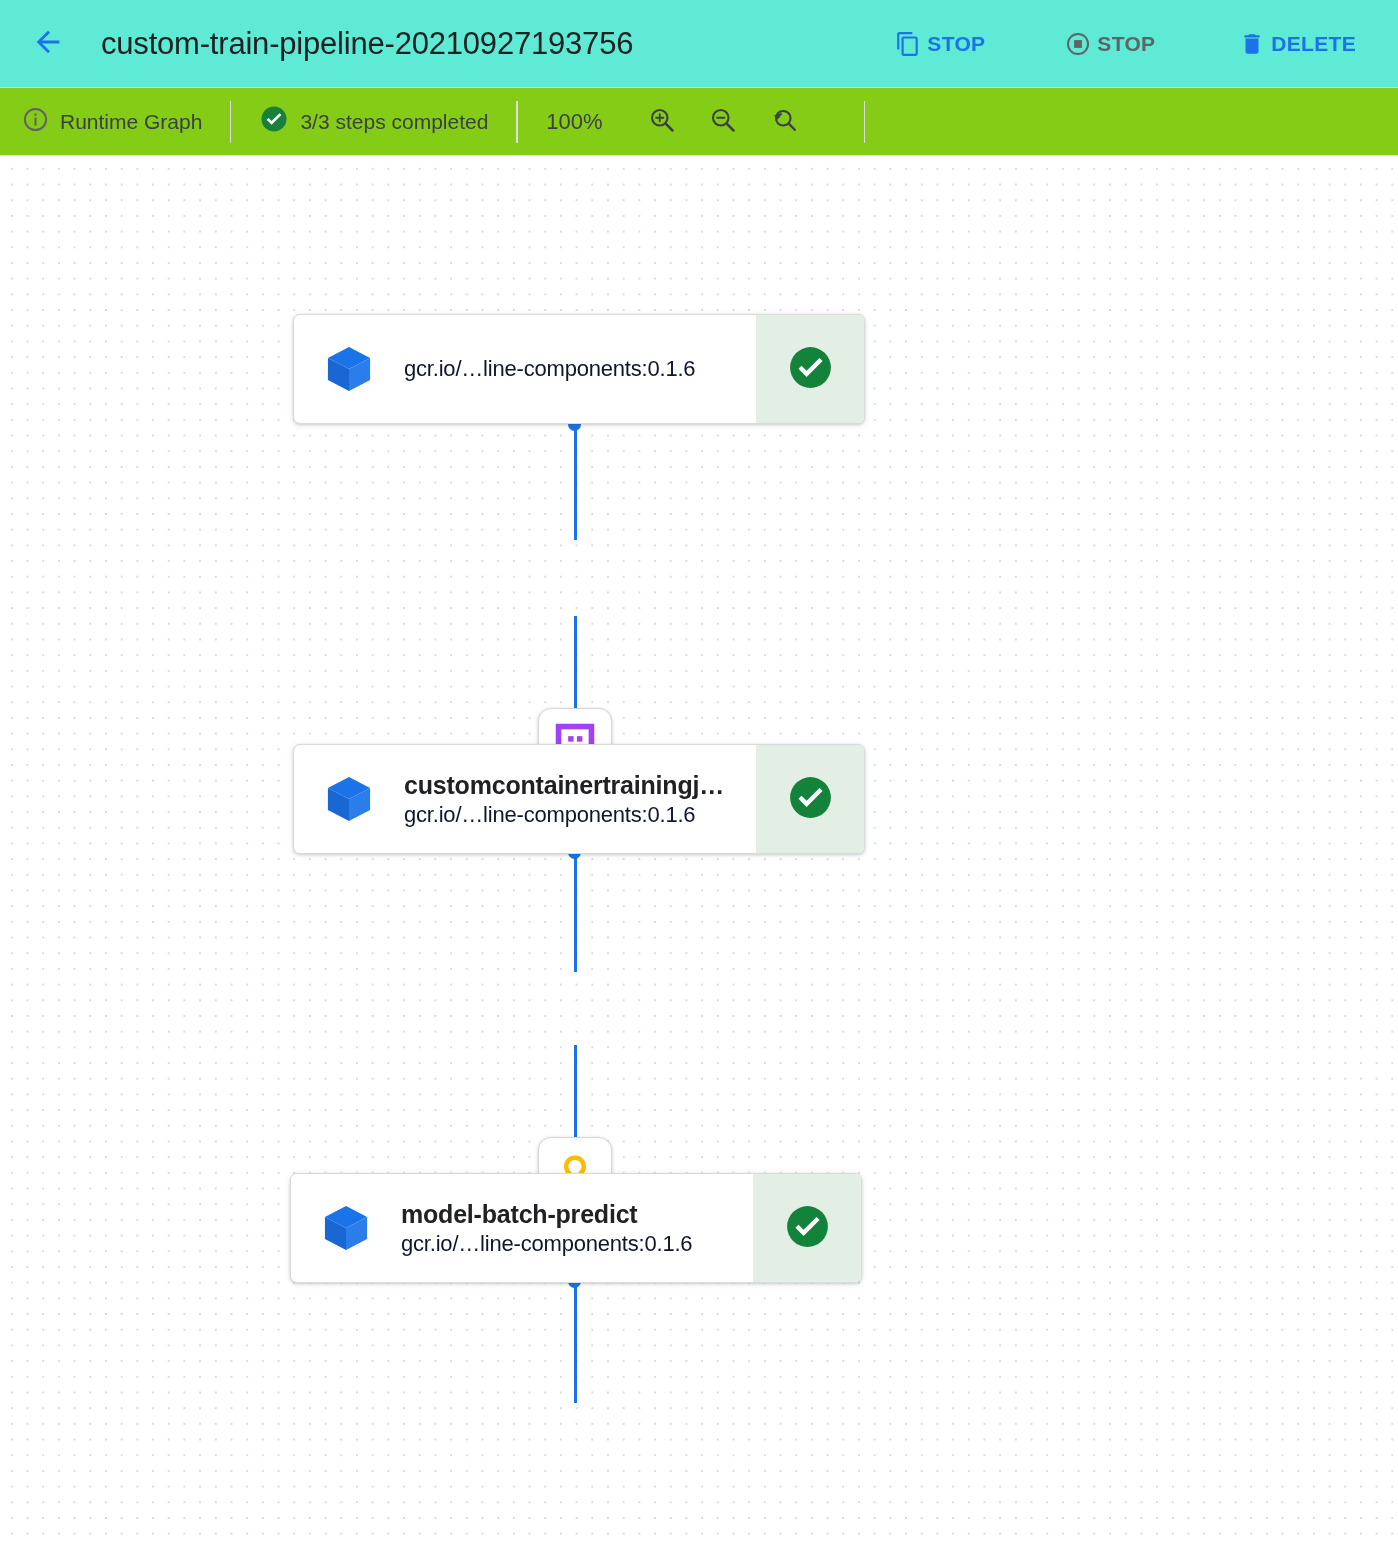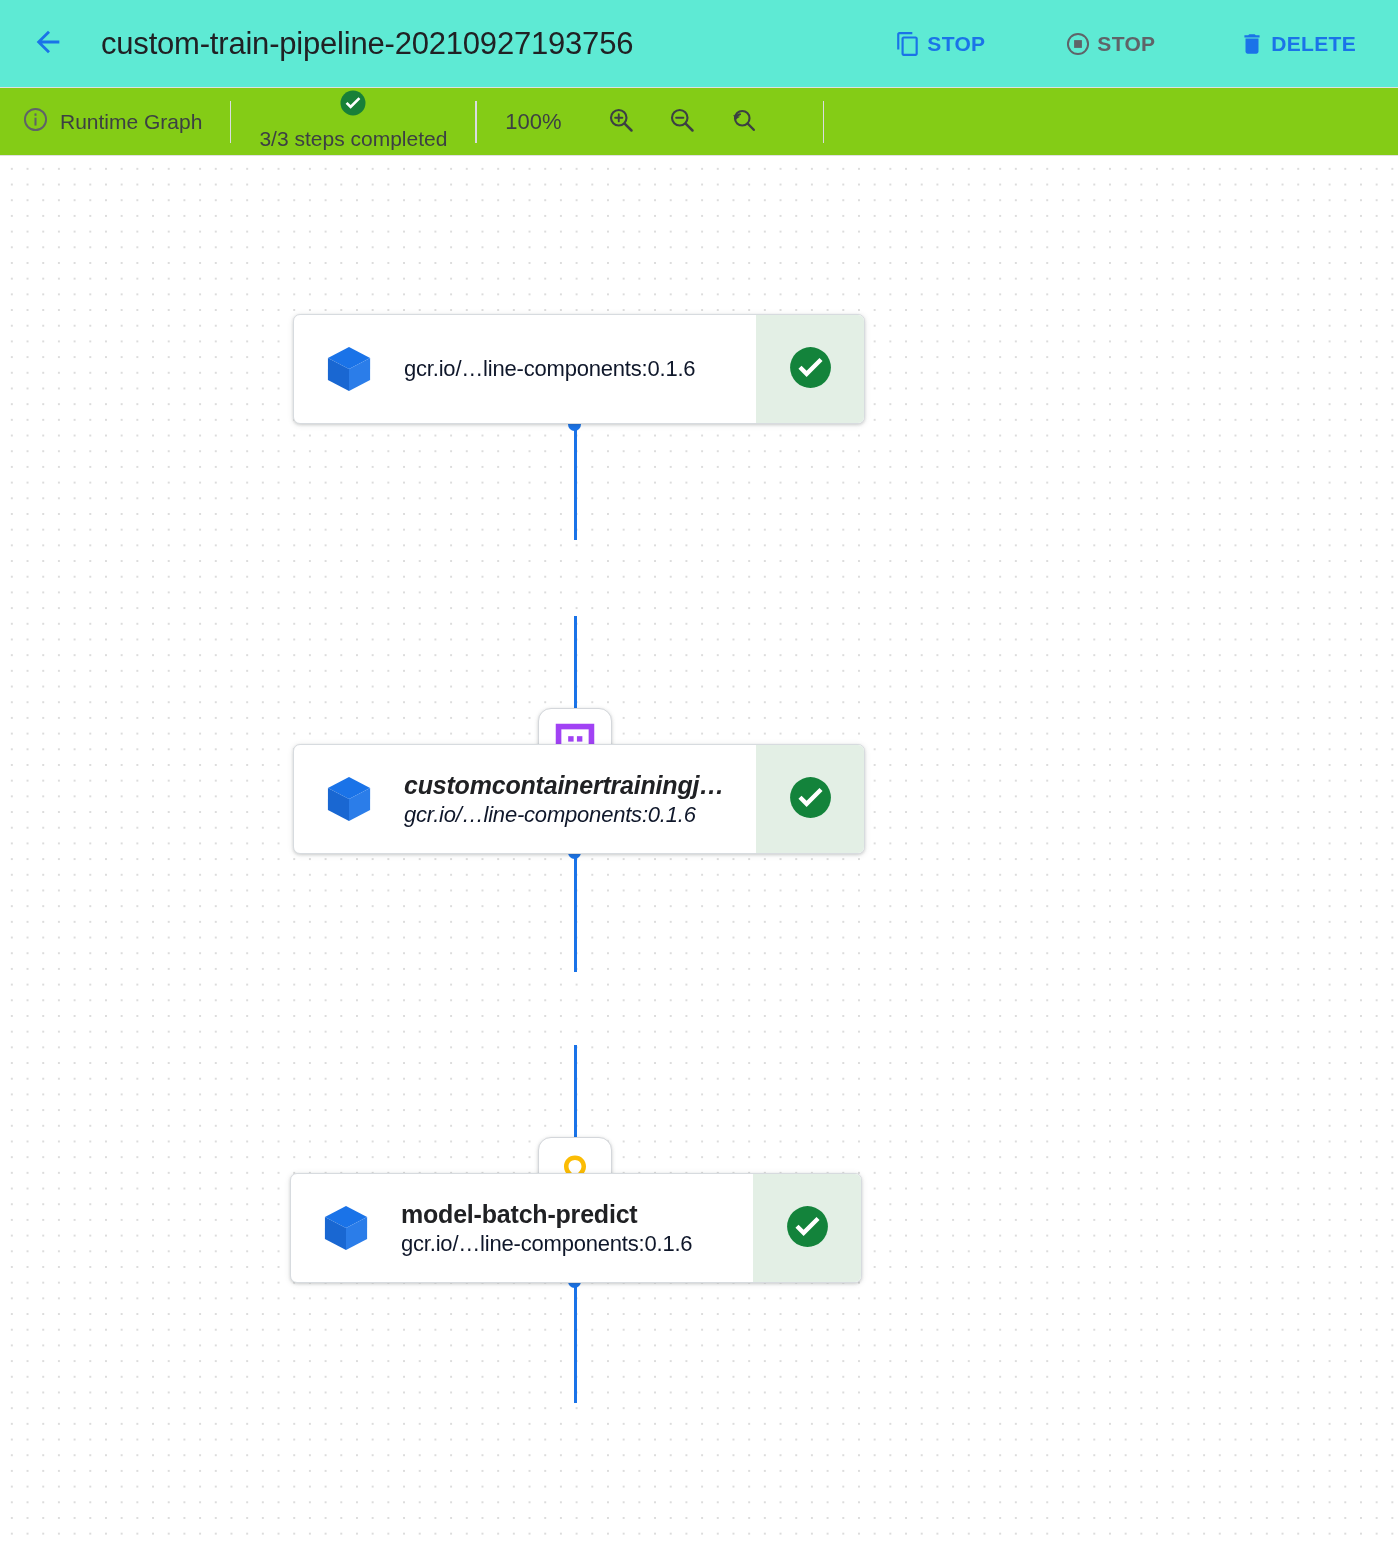--- a/index.html
+++ b/index.html
@@ -86,21 +86,21 @@
     color: #3c4043;
     font-size: 21px;
   }
   .sub-sep {
     width: 1px;
     height: 42px;
     background: #dadce0;
     flex: 0 0 auto;
   }
   .runtime-graph { gap: 11px; padding-right: 28px; cursor: pointer; }
-  .steps-status { gap: 4px; padding: 0 28px; flex-direction: column; }
+  .steps-status { gap: 11px; padding: 0 28px; }
   .steps-status .txt { color: #3c4043; }
   .expand-artifacts { gap: 16px; padding: 0 26px 0 30px; cursor: pointer; }
   .toggle {
     position: relative;
     width: 68px; height: 30px;
     background: #7b7f83;
     border-radius: 15px;
     flex: 0 0 auto;
     cursor: pointer;
   }
@@ -389,21 +389,21 @@
       <svg width="42" height="42" viewBox="0 0 24 24" aria-hidden="true">
         <rect x="2.6" y="2.6" width="18.8" height="18.8" fill="none" stroke="#a142f4" stroke-width="3.2"></rect>
         <rect x="8.1" y="8.1" width="3.1" height="3.1" fill="#a142f4"></rect>
         <rect x="13.1" y="8.1" width="3.1" height="3.1" fill="#a142f4"></rect>
         <rect x="8.1" y="13.1" width="3.1" height="3.1" fill="#a142f4"></rect>
         <rect x="13.1" y="13.1" width="3.1" height="3.1" fill="#a142f4"></rect>
       </svg>
     </span>
   </div>
 
-  <div class="node" style="left:293px; top:588px;font-style:italic;">
+  <div class="node" style="left:293px; top:588px;">
     <div class="node-icon">
       <svg width="54" height="54" viewBox="0 0 64 64" aria-hidden="true">
         <path d="M32 6 L57 19 L32 32 L7 19 Z" fill="#1a73e8"></path>
         <path d="M7 19 L32 32 L32 58 L7 45 Z" fill="#1967d2"></path>
         <path d="M57 19 L32 32 L32 58 L57 45 Z" fill="#2b7de9"></path>
       </svg>
     </div>
     <div class="node-text">
       <div class="node-title">customcontainertrainingj…</div>
       <div class="node-sub">gcr.io/…line-components:0.1.6</div>

